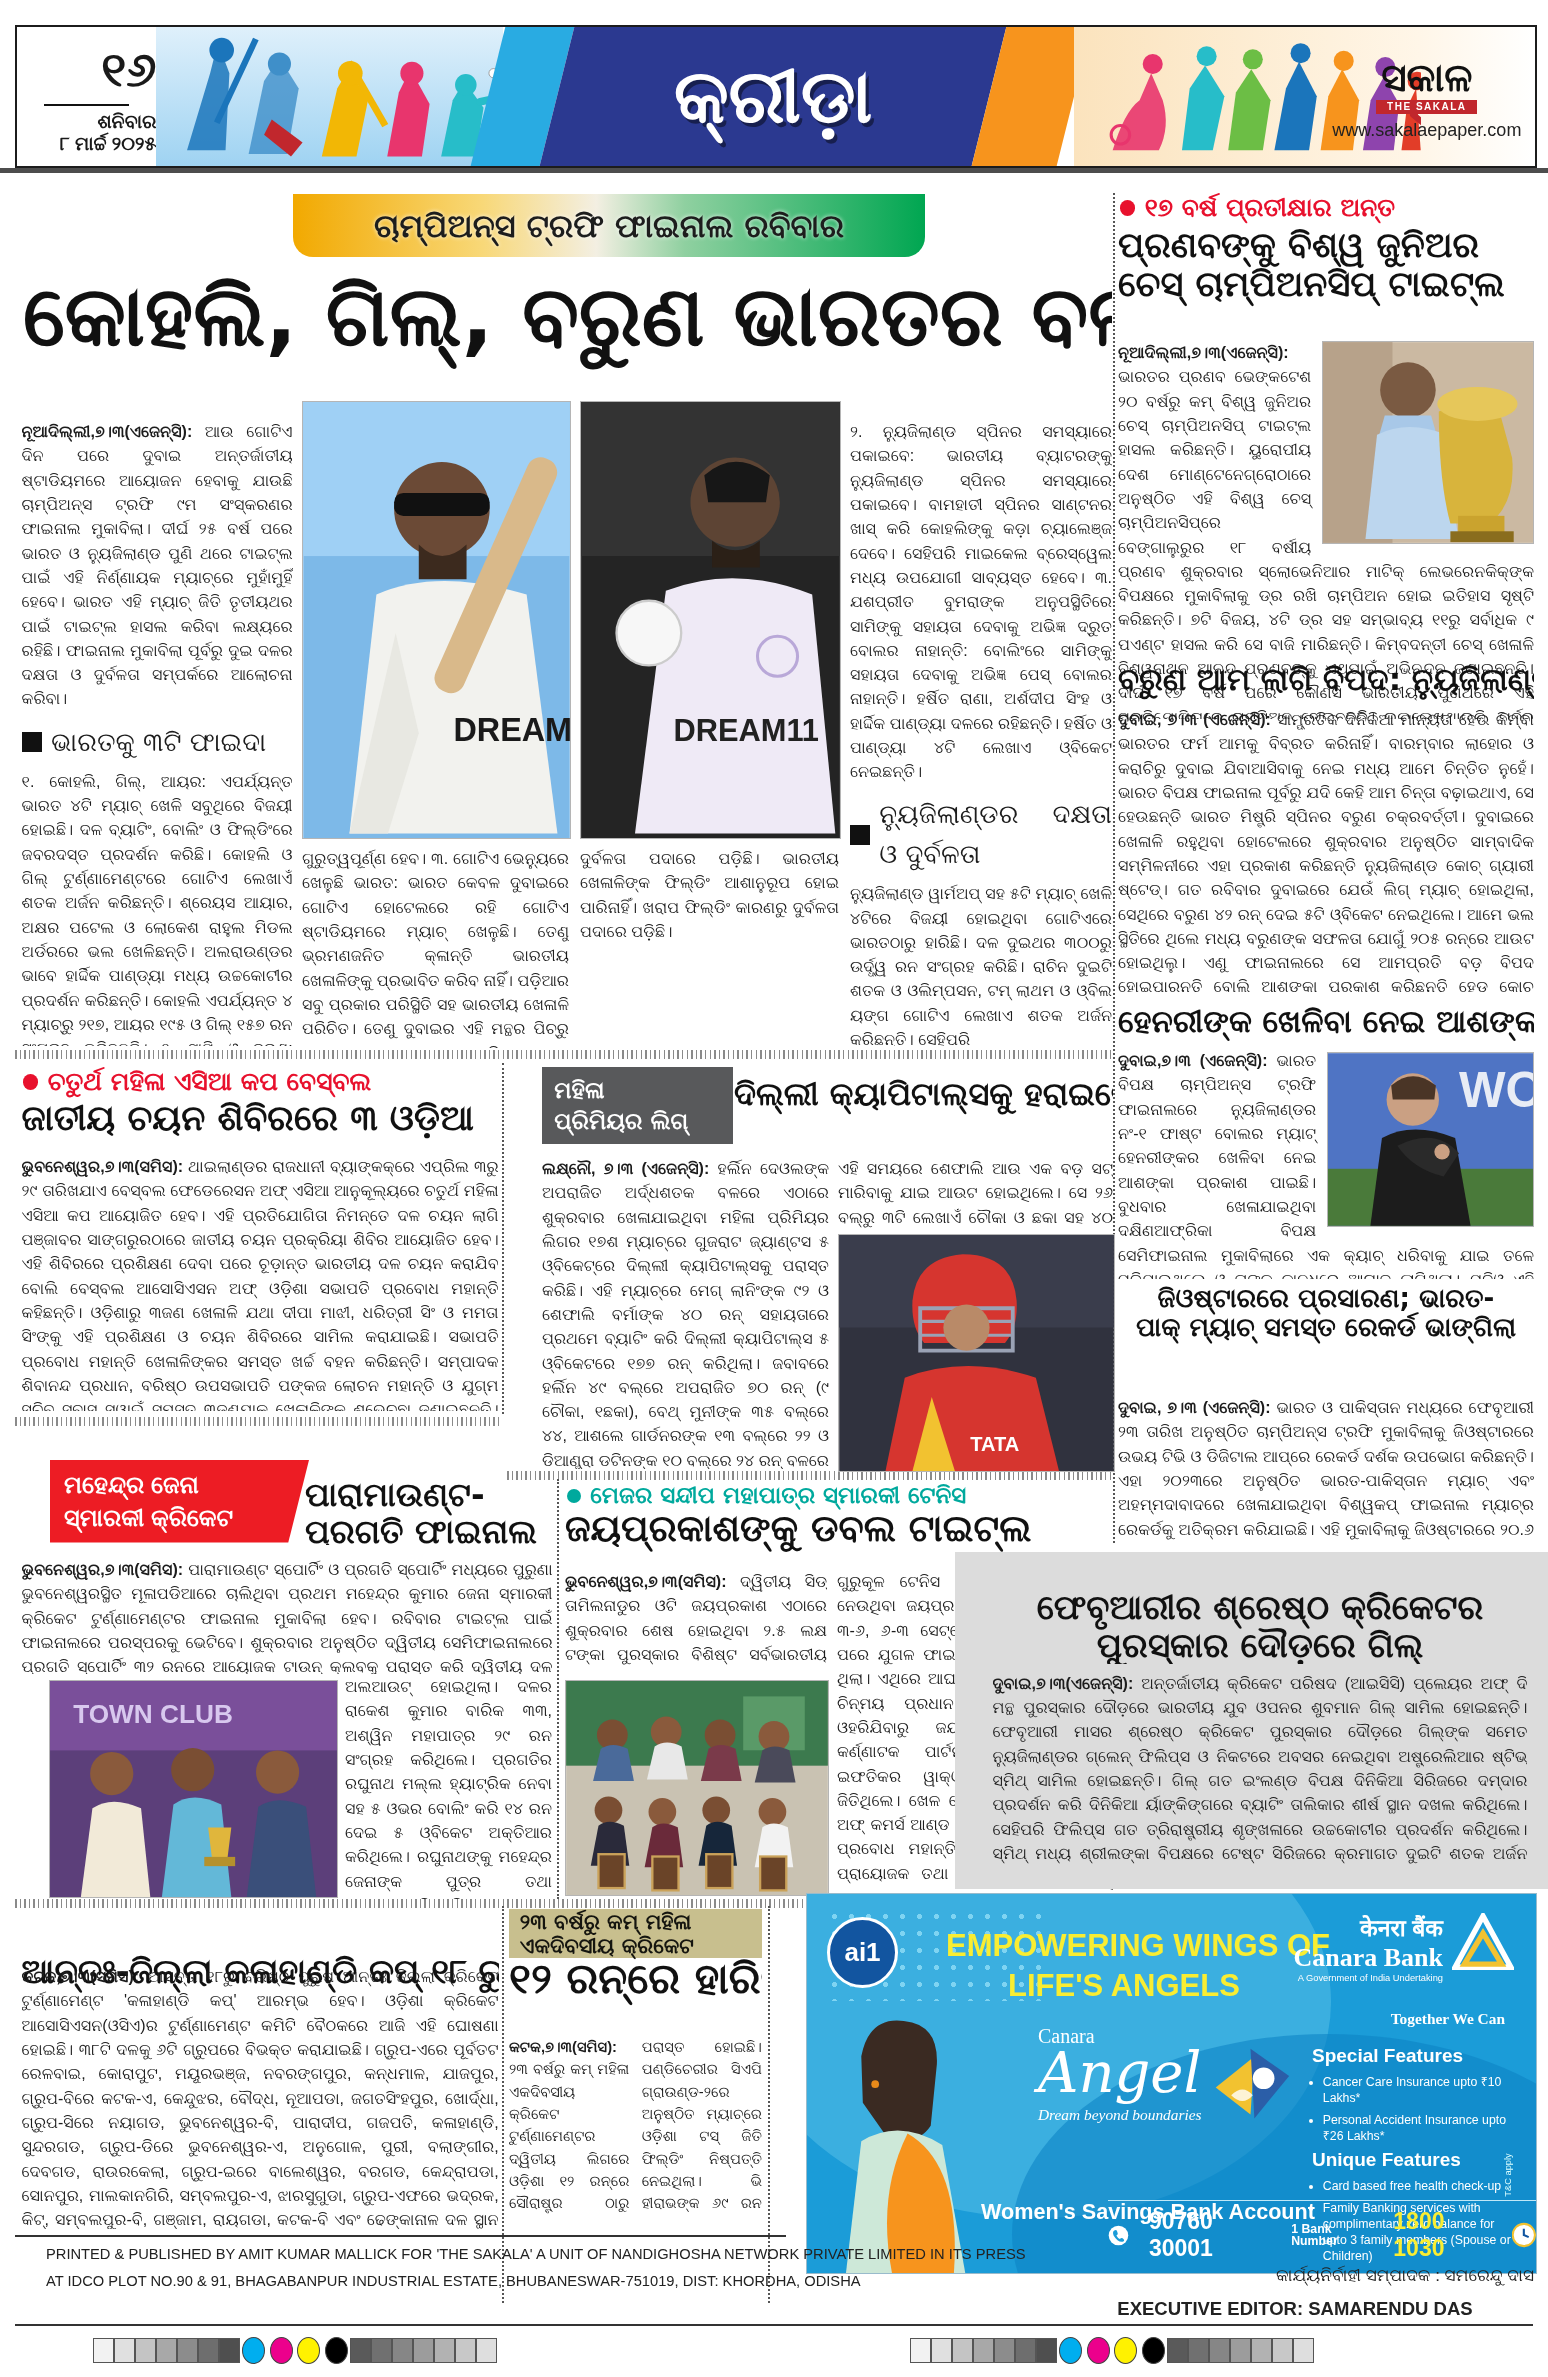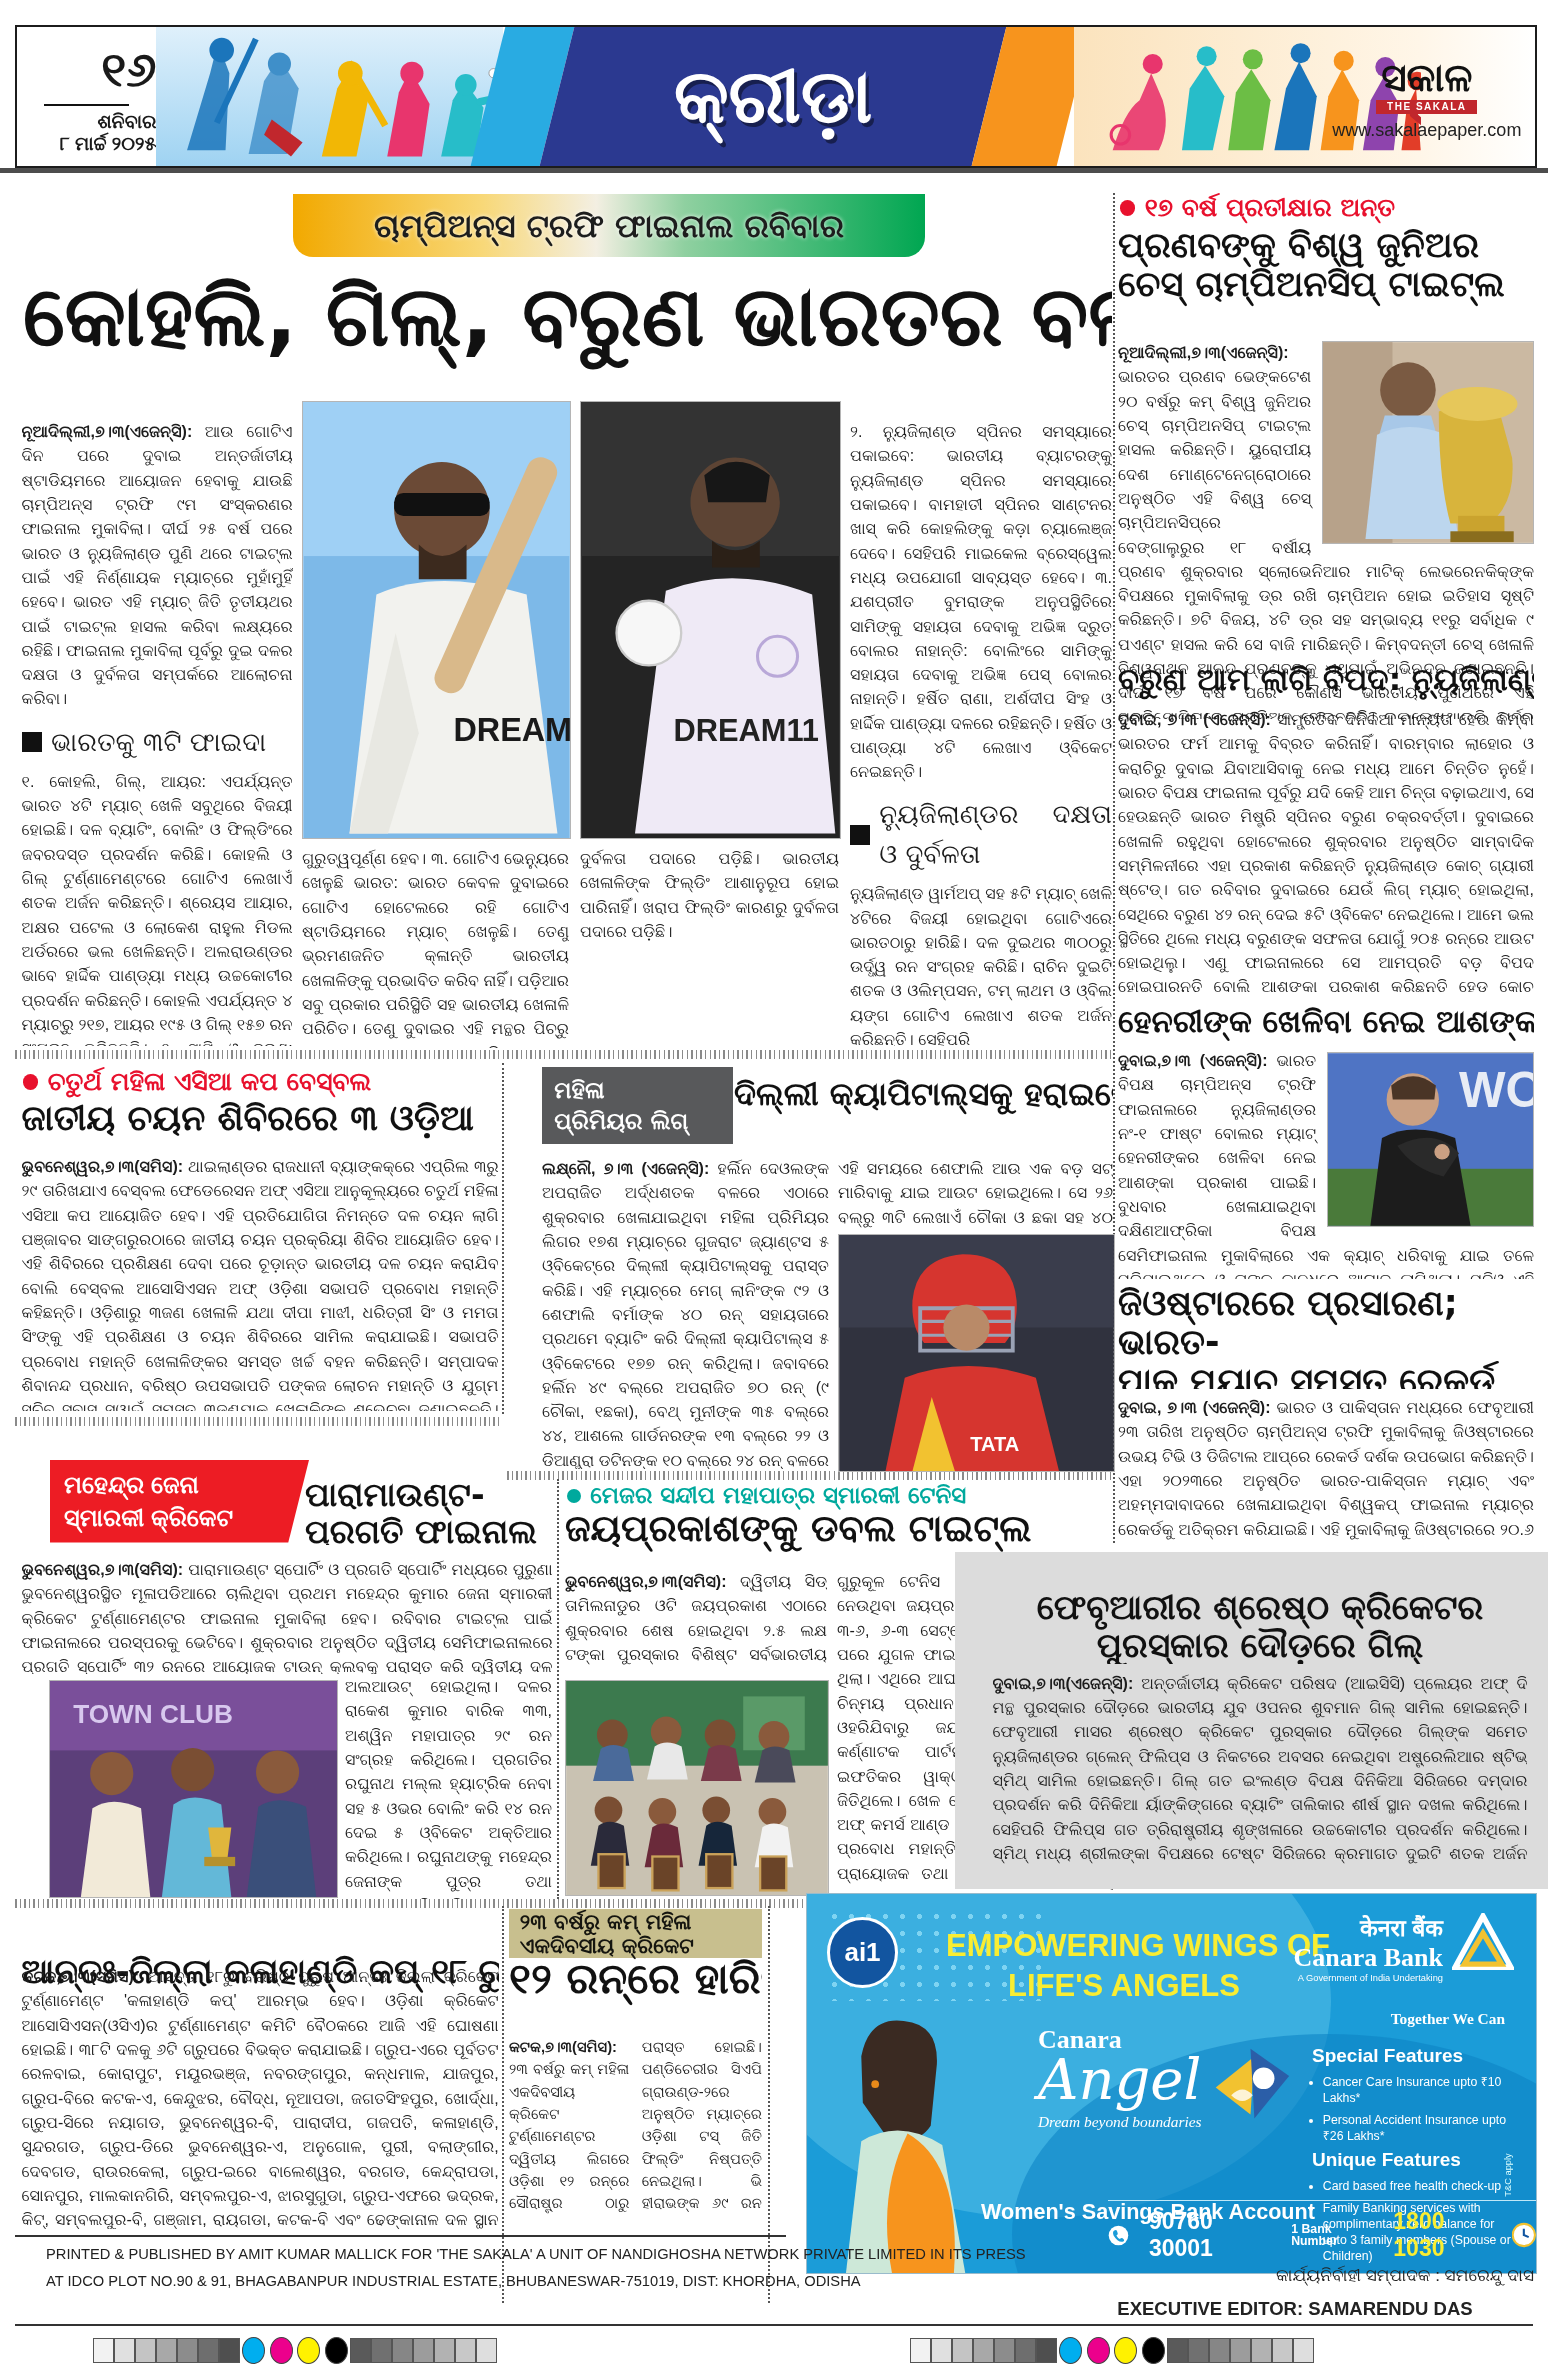--- a/index.html
+++ b/index.html
@@ -69,21 +69,21 @@
   .ad .brand{position:absolute;right:93px;top:17px;text-align:right;color:#fff;}
   .ad .brand .hi{font-size:23px;font-weight:800;}
   .ad .brand .en{font-size:26px;font-weight:700;font-family:"Liberation Serif",serif;}
   .ad .brand .sub{font-size:9.3px;}
   .ad .tog{position:absolute;right:31px;top:116px;color:#fff;font-size:15.4px;font-weight:700;font-family:"Liberation Serif",serif;}
   .ad .feat{position:absolute;color:#fff;width:201px;font-size:12.3px;line-height:1.3;}
   .ad .feat .ft{font-size:19px;font-weight:800;margin-bottom:6.2px;}
   .ad .feat ul{margin:0;padding-left:10.8px;}
   .ad .feat li{margin-bottom:6.2px;}
   .ad .script{position:absolute;left:231px;top:131px;color:#fff;}
-  .ad .script .c1{font-family:"Liberation Serif",serif;font-size:26px;font-weight:bold;}
+  .ad .script .c1{font-family:"Liberation Serif",serif;font-size:20px;}
   .ad .script .c2{font-family:"DejaVu Serif",serif;font-style:italic;font-size:56px;line-height:.9;}
   .ad .script .c3{font-family:"Liberation Serif",serif;font-style:italic;font-size:15.4px;margin-top:7.7px;}
   .ad .acct{position:absolute;left:174px;top:305px;color:#fff;font-size:21.6px;font-weight:800;}
   .ad .contact{position:absolute;left:301px;bottom:10.8px;color:#fff;font-size:23px;font-weight:800;
                display:flex;gap:20px;align-items:center;border-top:1.5px solid #bfe7f7;padding-top:7.7px;}
   .ad .contact .yellow{color:#f9ed32;}
   .ad .ai1{position:absolute;left:20px;top:23px;width:65px;height:65px;border-radius:50%;background:#1255a0;
            border:3.1px solid #fff;color:#fff;display:flex;align-items:center;justify-content:center;
            font-size:26px;font-weight:800;}
   .ad .tc{position:absolute;right:6.2px;bottom:93px;color:#dff;font-size:9.3px;transform:rotate(-90deg);}
@@ -264,21 +264,21 @@
         <path d="M82 42 Q110 18 140 42 L138 60 L84 60 Z" fill="#4a3526"></path>
         <path d="M55 224 L70 110 Q110 88 165 110 L185 224 Z" fill="#1c1c1c"></path>
         <path d="M90 120 Q140 95 170 130 L150 160 Q110 150 90 120" fill="#2a2a2a"></path>
         <circle cx="148" cy="128" r="10" fill="#caa083"></circle>
       </svg>
     </div>
     <span class="dl">ଦୁବାଇ,୭।୩ (ଏଜେନ୍ସି):</span>
     <span>ଭାରତ ବିପକ୍ଷ ଚାମ୍ପିଅନ୍ସ ଟ୍ରଫି ଫାଇନାଲରେ ନ୍ୟୁଜିଲାଣ୍ଡର ନଂ-୧ ଫାଷ୍ଟ ବୋଲର ମ୍ୟାଟ୍ ହେନରୀଙ୍କର ଖେଳିବା ନେଇ ଆଶଙ୍କା ପ୍ରକାଶ ପାଇଛି। ବୁଧବାର ଖେଳାଯାଇଥିବା ଦକ୍ଷିଣଆଫ୍ରିକା ବିପକ୍ଷ ସେମିଫାଇନାଲ ମୁକାବିଲାରେ ଏକ କ୍ୟାଚ୍ ଧରିବାକୁ ଯାଇ ତଳେ ପଡ଼ିଯାଇଥିଲେ ଓ ତାଙ୍କ କାନ୍ଧରେ ଆଘାତ ଲାଗିଥିଲା। ଯଦିଓ ଏହି ଆଘାତ ସମସ୍ୟାରୁ ସେ ମୁକୁଳିଯିବେ ବୋଲି ହେଡ୍ କୋଚ୍ ଗ୍ୟାରୀ ଷ୍ଟେଡଙ୍କର ଆଶା ରହିଛି, ତଥାପି ସେ ସୁସ୍ଥ ହୋଇପାରି ନାହାନ୍ତି। ଆଘାତ ସ୍ଥାନରେ ସ୍କାନ୍ କରାଯାଇ ତାଙ୍କର ଚିକିତ୍ସା ଚାଲିଛି ଓ ସେ ସୁସ୍ଥ ହେବାରେ ଲାଗିଛନ୍ତି। କିନ୍ତୁ ମ୍ୟାଚ୍ ଖେଳିପାରିବେ କି ନାହିଁ ତାହା ରବିବାର ସକାଳେ ଜଣାପଡ଼ିବ।</span>
   </div>
 
-  <div class="abs hl" style="left:1118px;top:1284px;width:416px;height:105px;font-size:35px;">
+  <div class="abs hl" style="left:1118px;top:1284px;width:416px;height:105px;font-size:26px;text-align:center;">
     <div>ଜିଓଷ୍ଟାରରେ ପ୍ରସାରଣ; ଭାରତ-</div>
     <div>ପାକ୍ ମ୍ୟାଚ୍ ସମସ୍ତ ରେକର୍ଡ ଭାଙ୍ଗିଲା</div>
   </div>
   <div class="abs body-text" style="left:1118px;top:1396px;width:416px;height:147px;">
     <span class="dl">ଦୁବାଇ, ୭।୩ (ଏଜେନ୍ସି):</span>
     <span>ଭାରତ ଓ ପାକିସ୍ତାନ ମଧ୍ୟରେ ଫେବୃଆରୀ ୨୩ ତାରିଖ ଅନୁଷ୍ଠିତ ଚାମ୍ପିଅନ୍ସ ଟ୍ରଫି ମୁକାବିଲାକୁ ଜିଓଷ୍ଟାରରେ ଉଭୟ ଟିଭି ଓ ଡିଜିଟାଲ ଆପ୍‌ରେ ରେକର୍ଡ ଦର୍ଶକ ଉପଭୋଗ କରିଛନ୍ତି। ଏହା ୨୦୨୩ରେ ଅନୁଷ୍ଠିତ ଭାରତ-ପାକିସ୍ତାନ ମ୍ୟାଚ୍ ଏବଂ ଅହମ୍ମଦାବାଦରେ ଖେଳାଯାଇଥିବା ବିଶ୍ୱକପ୍ ଫାଇନାଲ ମ୍ୟାଚ୍‌ର ରେକର୍ଡକୁ ଅତିକ୍ରମ କରିଯାଇଛି। ଏହି ମୁକାବିଲାକୁ ଜିଓଷ୍ଟାରରେ ୨୦.୬ କୋଟି ଦର୍ଶକ ସିଧାସଳଖ ମ୍ୟାଚ୍‌କୁ ଟେଲିଭିଜନରେ ଦେଖିଛନ୍ତି ବୋଲି ବିଏଆର୍‌ସି (ବ୍ରଡ୍‌କାଷ୍ଟ ଅଡିଏନ୍ସ ରିସର୍ଚ କାଉନ୍ସିଲ) ପକ୍ଷରୁ କୁହାଯାଇଛି। ଅହମ୍ମଦାବାଦରେ ଖେଳାଯାଇଥିବା ବିଶ୍ୱକପ୍ ଫାଇନାଲଠାରୁ ଏହି ମ୍ୟାଚ୍‌କୁ ୧୧ ଶତକଡ଼ା ଅଧିକ ଦର୍ଶକ ଦେଖିଛନ୍ତି ବୋଲି ବିଏଆର୍‌ସି ସୂଚନା ଦେଇଛି।</span>
   </div>
 
   <div class="abs graybox" style="left:955px;top:1552px;width:578px;height:305px;padding:16px;z-index:5;">
     <div class="hl" style="font-size:34px;text-align:center;margin:20px 15.4px 7.7px 15.4px;">

